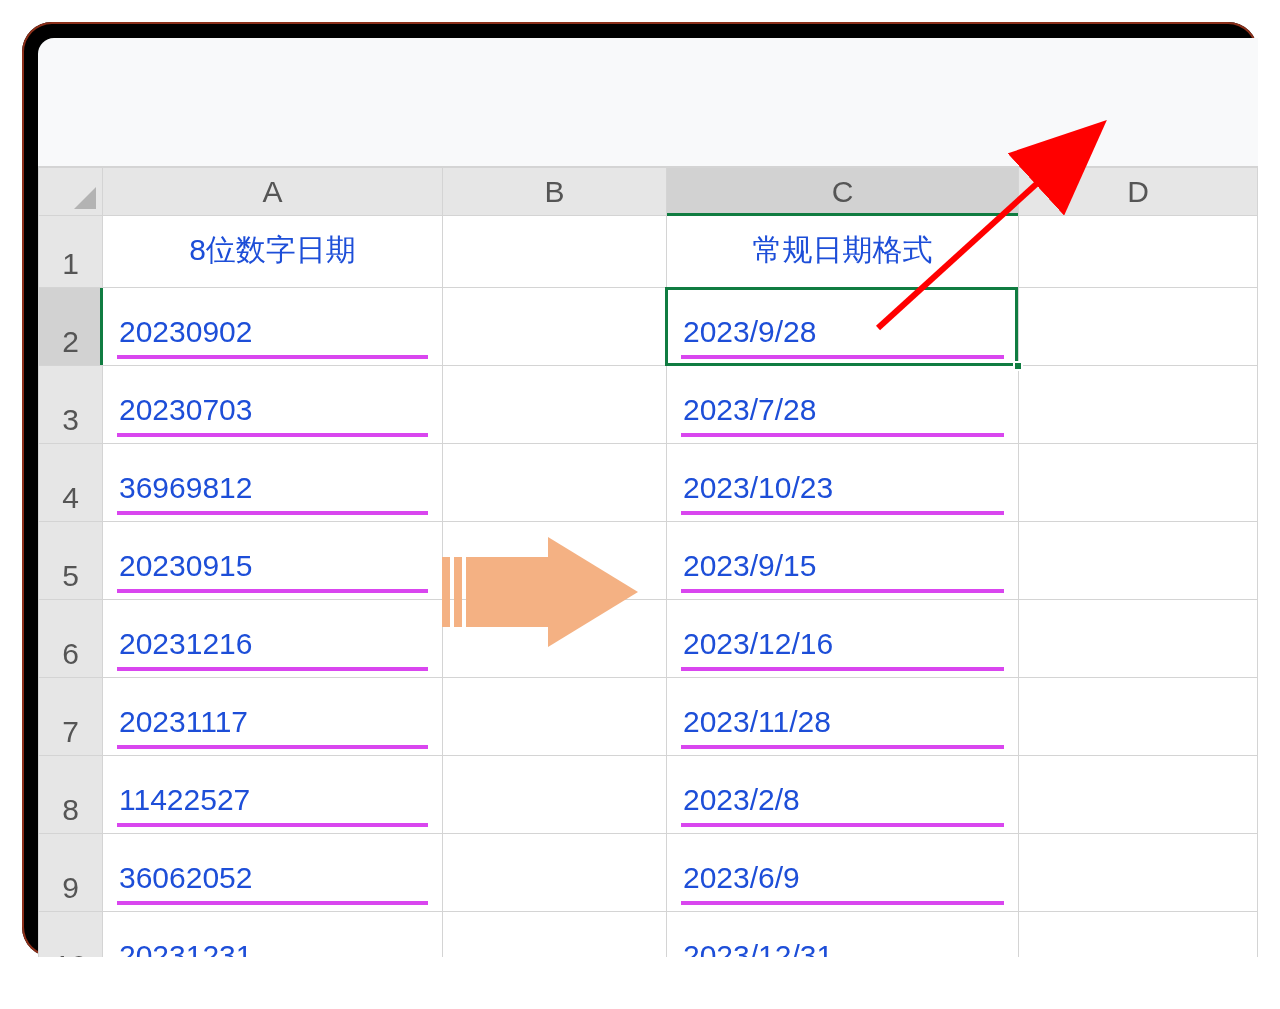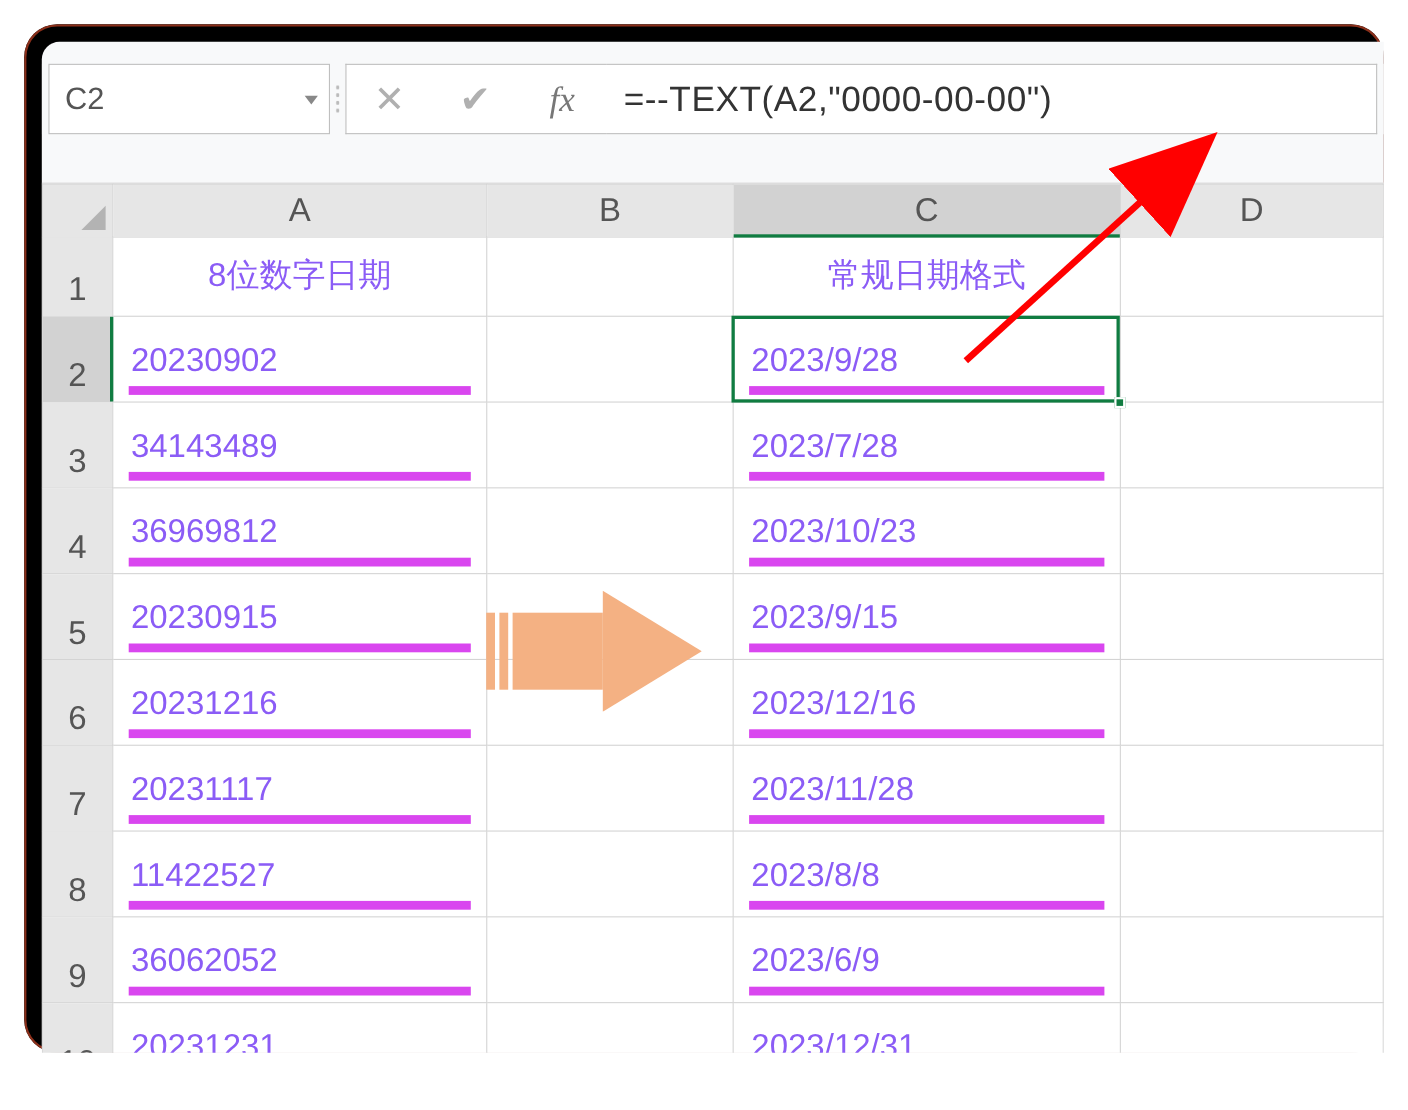--- a/index.html
+++ b/index.html
@@ -162,31 +162,31 @@
     position: relative;
   }
   .rowhdr.sel { background:#d2d2d2; }
   .rowhdr.sel::after{
     content:"";position:absolute;top:0;bottom:0;right:-1px;width:3px;background:#107c41;
   }
   .datacell {
     background: #ffffff;
     height: 78px;
     font-size: 30px;
-    color: #8b5cf6;
+    color: #1d4ed8;
     vertical-align: bottom;
   }
   .row1 .datacell { height: 72px; vertical-align: middle; }
   .cell-inner {
     margin: 0 14px 6px 14px;
     padding: 4px 2px 6px 2px;
     text-align: left;
   }
   .row1 .cell-inner { text-align: center; margin-bottom: 0; }
-  .underlined .cell-inner { border-bottom: 8px solid #d946ef; }
+  .underlined .cell-inner { border-bottom: 4px solid #d946ef; }
   .col-b .cell-inner, .col-d .cell-inner { border-bottom: none; }
 
   
   .w-row { width: 64px; }
   .w-a { width: 340px; }
   .w-b { width: 224px; }
   .w-c { width: 352px; }
   .w-d { width: auto; }
 
   
@@ -215,43 +215,20 @@
     z-index: 60;
     pointer-events:none;
   }
 </style>
 </head>
 <body>
 
 <div class="outer-frame">
   <div class="inner-panel">
 
-    <div class="formula-row">
-      <div class="name-box">
-        <span>C2</span>
-        <span class="caret"></span>
-      </div>
-      <div class="fb-sep">
-          <div class="grip"></div>
-        </div>
-      <div class="btn-strip">
-        <div class="fb-btn">
-          <span>✕</span>
-        </div>
-        <div class="fb-btn">
-          <span>✔</span>
-        </div>
-        <div class="fb-btn fx">
-          <span>fx</span>
-        </div>
-      </div>
-      <div class="formula-input">
-        <span>=--TEXT(A2,"0000-00-00")</span>
-      </div>
-    </div>
 
     <div class="sheet">
       <table class="grid">
         <colgroup>
           <col class="w-row">
             <col class="w-a">
             <col class="w-b">
             <col class="w-c">
             <col class="w-d">
         </colgroup>
@@ -290,21 +267,21 @@
           <td class="datacell" id="cell-c2">
                 <div class="cell-inner">2023/9/28</div>
               </td>
           <td class="datacell col-d">
                 <div class="cell-inner"></div>
               </td>
         </tr>
         <tr class="underlined">
           <th class="rowhdr"><span>3</span></th>
           <td class="datacell">
-                <div class="cell-inner">34143489</div>
+                <div class="cell-inner">20230703</div>
               </td>
           <td class="datacell col-b">
                 <div class="cell-inner"></div>
               </td>
           <td class="datacell">
                 <div class="cell-inner">2023/7/28</div>
               </td>
           <td class="datacell col-d">
                 <div class="cell-inner"></div>
               </td>
@@ -371,21 +348,21 @@
         </tr>
         <tr class="underlined">
           <th class="rowhdr"><span>8</span></th>
           <td class="datacell">
                 <div class="cell-inner">11422527</div>
               </td>
           <td class="datacell col-b">
                 <div class="cell-inner"></div>
               </td>
           <td class="datacell">
-                <div class="cell-inner">2023/8/8</div>
+                <div class="cell-inner">2023/2/8</div>
               </td>
           <td class="datacell col-d">
                 <div class="cell-inner"></div>
               </td>
         </tr>
         <tr class="underlined">
           <th class="rowhdr"><span>9</span></th>
           <td class="datacell">
                 <div class="cell-inner">36062052</div>
               </td>

